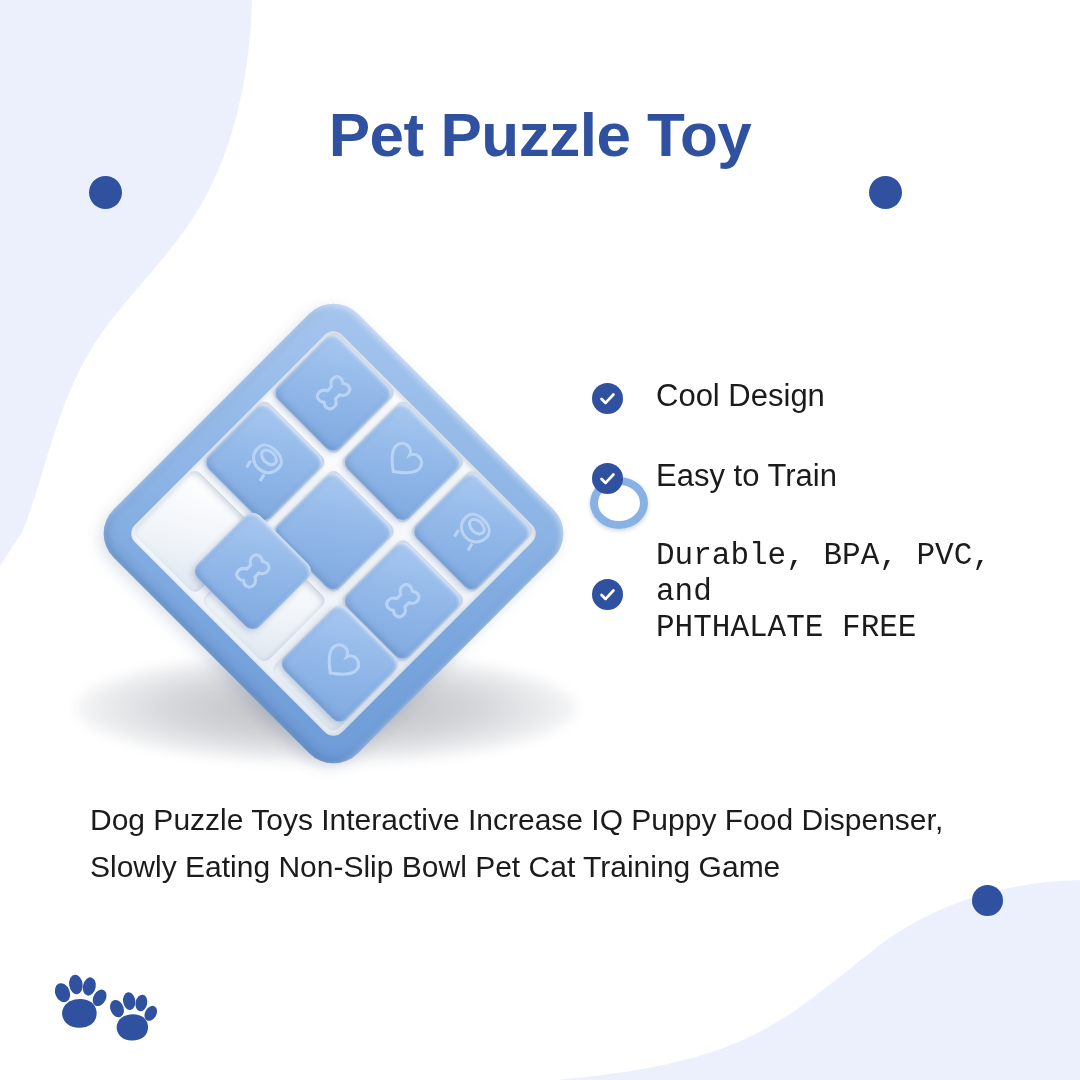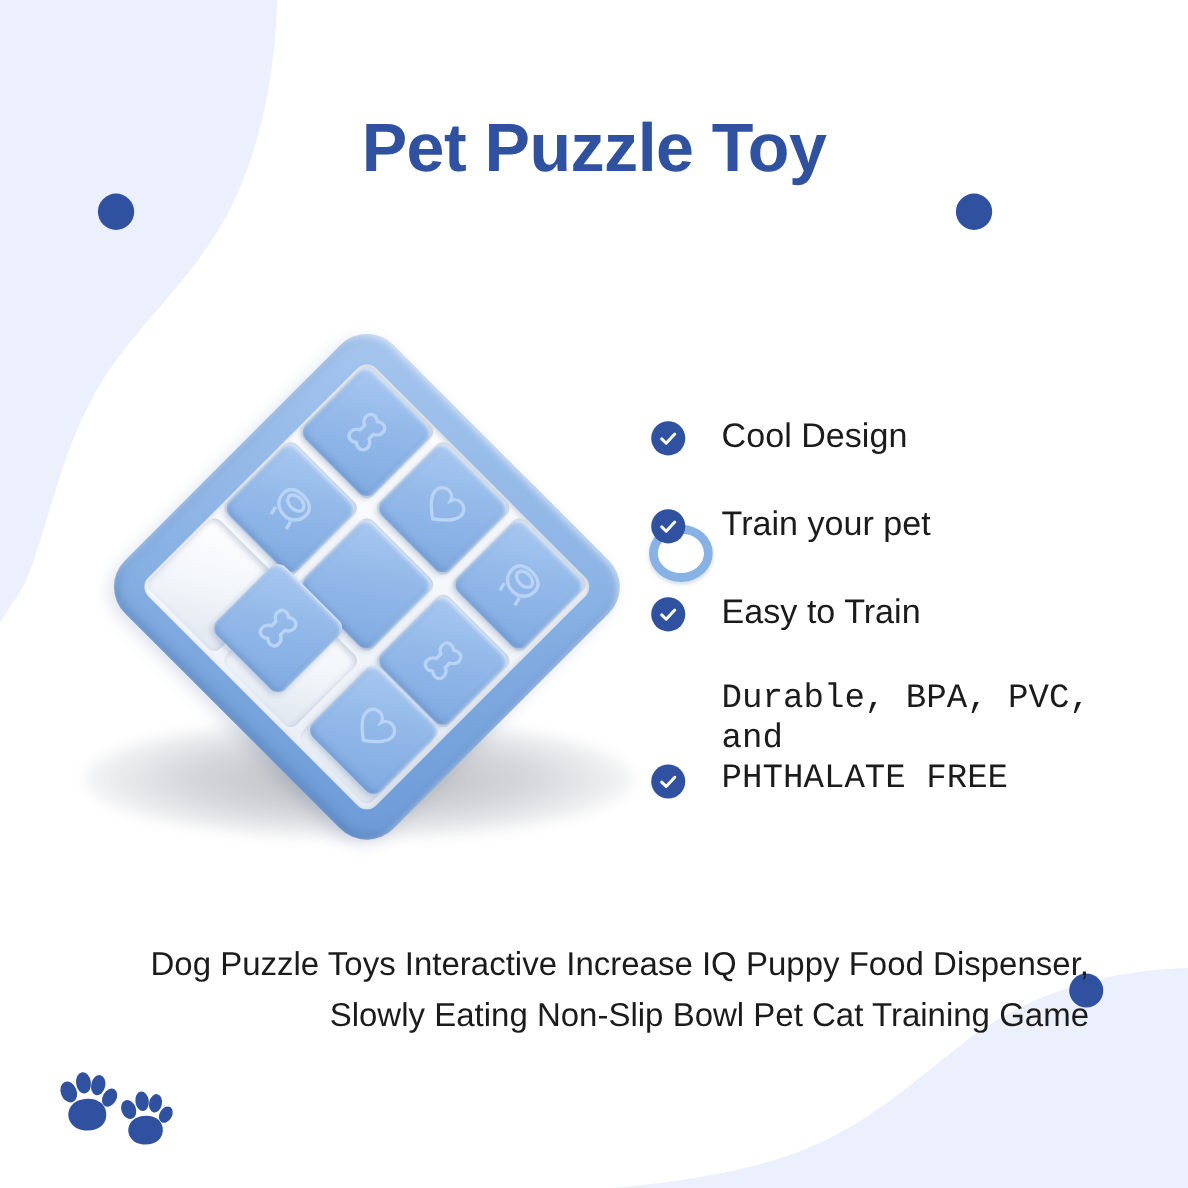--- a/index.html
+++ b/index.html
@@ -118,21 +118,21 @@
   }
 
   
   #feature-list {
     position:absolute;
     left:592px; top:378px;
     width:450px;
   }
   .feature-row {
     display:flex;
-    align-items:flex-end;
+    align-items:center;
     margin-bottom:44px;
   }
   .feature-row:last-child { margin-bottom:0;font-family:Liberation Mono, monospace; }
   .check-badge {
     flex:0 0 auto;
     width:31px; height:31px;
     border-radius:50%;
     background:#2F51A0;
     display:flex; align-items:center; justify-content:center;
     margin-top:5px;
@@ -143,23 +143,23 @@
     font-size:31px;
     line-height:36px;
     color:#1b1b1b;
     font-weight:normal;
     white-space:pre-line;
   }
 
   
   #product-description {
     position:absolute;
-    left:90px; top:853px;
+    left:90px; top:796px;
     width:900px;
-    text-align:right;
+    text-align:left;
     font-size:30px;
     line-height:47px;
     color:#1b1b1b;
   }
 
   
   #paw-prints {
     position:absolute;
     left:40px; top:968px;
     width:130px; height:80px;
@@ -275,28 +275,20 @@
 
     <div class="feature-row">
       <span class="check-badge">
         <svg viewBox="0 0 24 24" aria-hidden="true">
           <path d="M4.5 12.6 L9.6 17.6 L19.5 7.0" fill="none" stroke="#ffffff" stroke-width="3.4" stroke-linecap="round" stroke-linejoin="round"></path>
         </svg>
       </span>
       <span class="feature-text">Cool Design</span>
     </div>
 
-    <div class="feature-row">
-      <span class="check-badge">
-        <svg viewBox="0 0 24 24" aria-hidden="true">
-          <path d="M4.5 12.6 L9.6 17.6 L19.5 7.0" fill="none" stroke="#ffffff" stroke-width="3.4" stroke-linecap="round" stroke-linejoin="round"></path>
-        </svg>
-      </span>
-      <span class="feature-text">Train your pet</span>
-    </div>
 
     <div class="feature-row">
       <span class="check-badge">
         <svg viewBox="0 0 24 24" aria-hidden="true">
           <path d="M4.5 12.6 L9.6 17.6 L19.5 7.0" fill="none" stroke="#ffffff" stroke-width="3.4" stroke-linecap="round" stroke-linejoin="round"></path>
         </svg>
       </span>
       <span class="feature-text">Easy to Train</span>
     </div>
 

